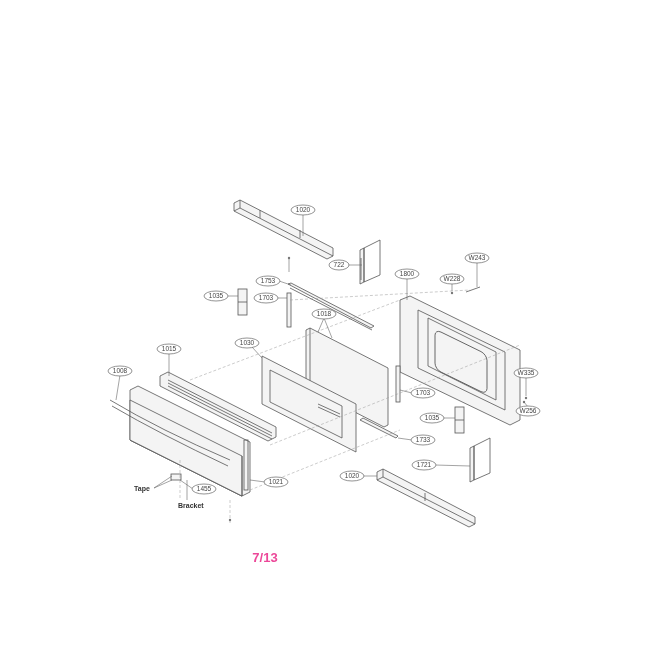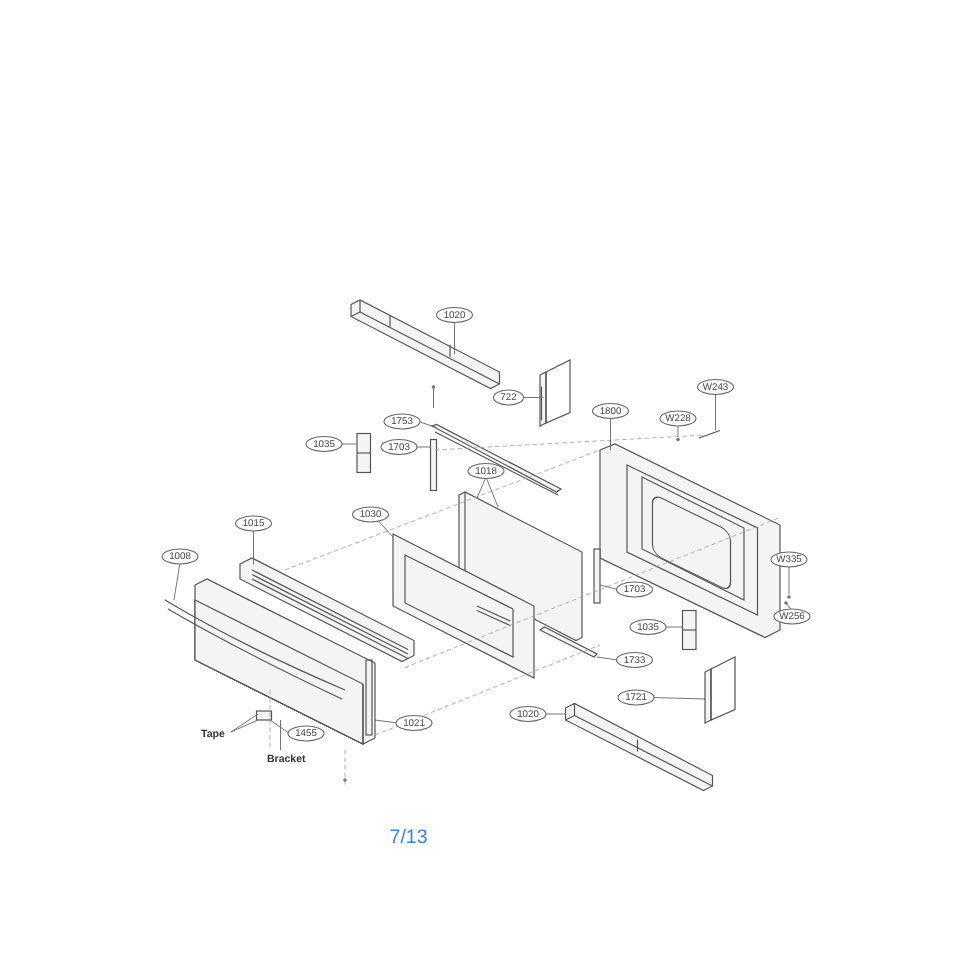--- a/index.html
+++ b/index.html
@@ -5,21 +5,21 @@
   html,body{margin:0;padding:0;background:#ffffff;}
   body{width:650px;height:650px;position:relative;overflow:hidden;font-family:"Liberation Sans",sans-serif;}
   #diagram{position:absolute;left:0;top:0;width:650px;height:650px;}
   .part{fill:none;stroke:#555;stroke-width:0.8;}
   .partf{fill:#f4f4f4;stroke:#555;stroke-width:0.8;}
   .dash{fill:none;stroke:#999;stroke-width:0.5;stroke-dasharray:3 2;}
   .lead{fill:none;stroke:#666;stroke-width:0.6;}
   .bubble{fill:#fff;stroke:#666;stroke-width:0.7;}
   .lbl{font-family:"Liberation Sans",sans-serif;font-size:6.5px;fill:#444;text-anchor:middle;dominant-baseline:middle;}
   .note{font-family:"Liberation Sans",sans-serif;font-size:7px;fill:#333;font-weight:bold;}
-  .page{position:absolute;left:245px;top:550px;width:40px;font-family:"Liberation Sans",sans-serif;font-weight:normal;font-size:13px;color:#3b82f6;text-align:right;}
+  .page{position:absolute;left:245px;top:550px;width:40px;font-family:"Liberation Sans",sans-serif;font-weight:bold;font-size:13px;color:#ec4899;text-align:center;}
 </style>
 </head>
 <body>
 
 <svg id="diagram" viewBox="0 0 650 650" xmlns="http://www.w3.org/2000/svg">
 
   <g>
     <polygon class="partf" points="234,203 240,200 333,248 333,256 327,259 234,211"></polygon>
     <line class="part" x1="240" y1="200" x2="240" y2="208"></line>
     <line class="part" x1="234" y1="211" x2="240" y2="208"></line>

